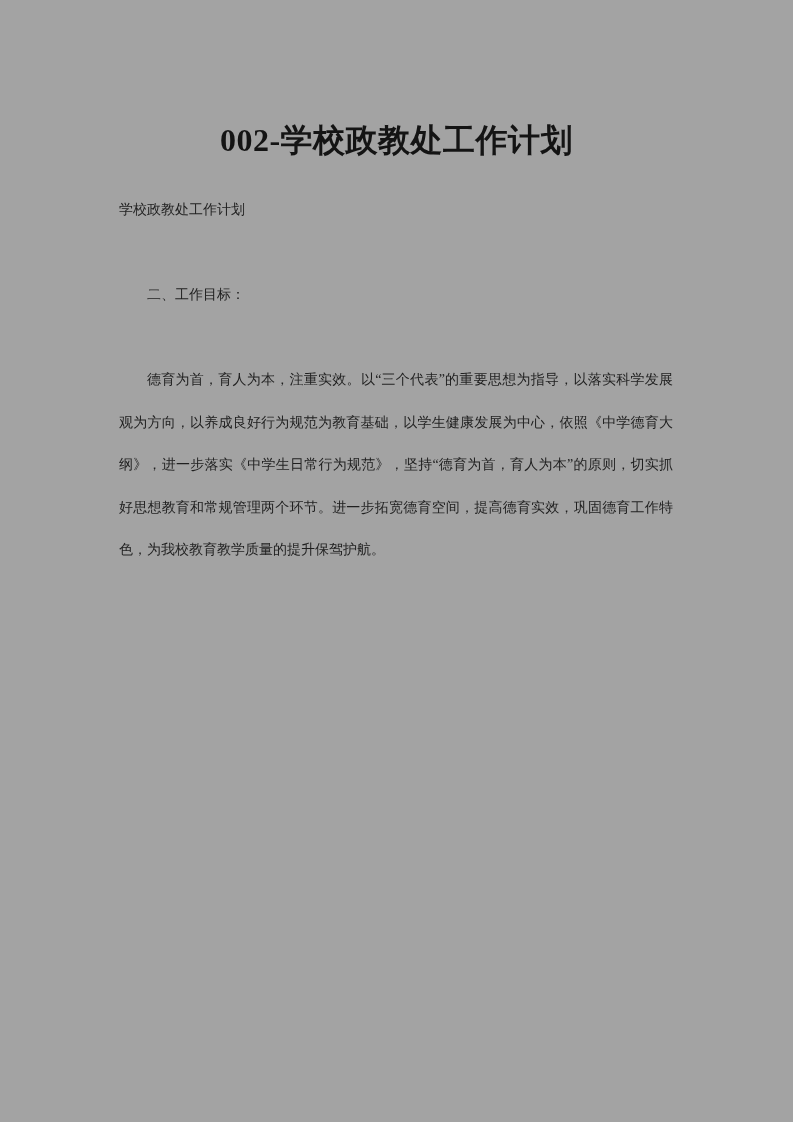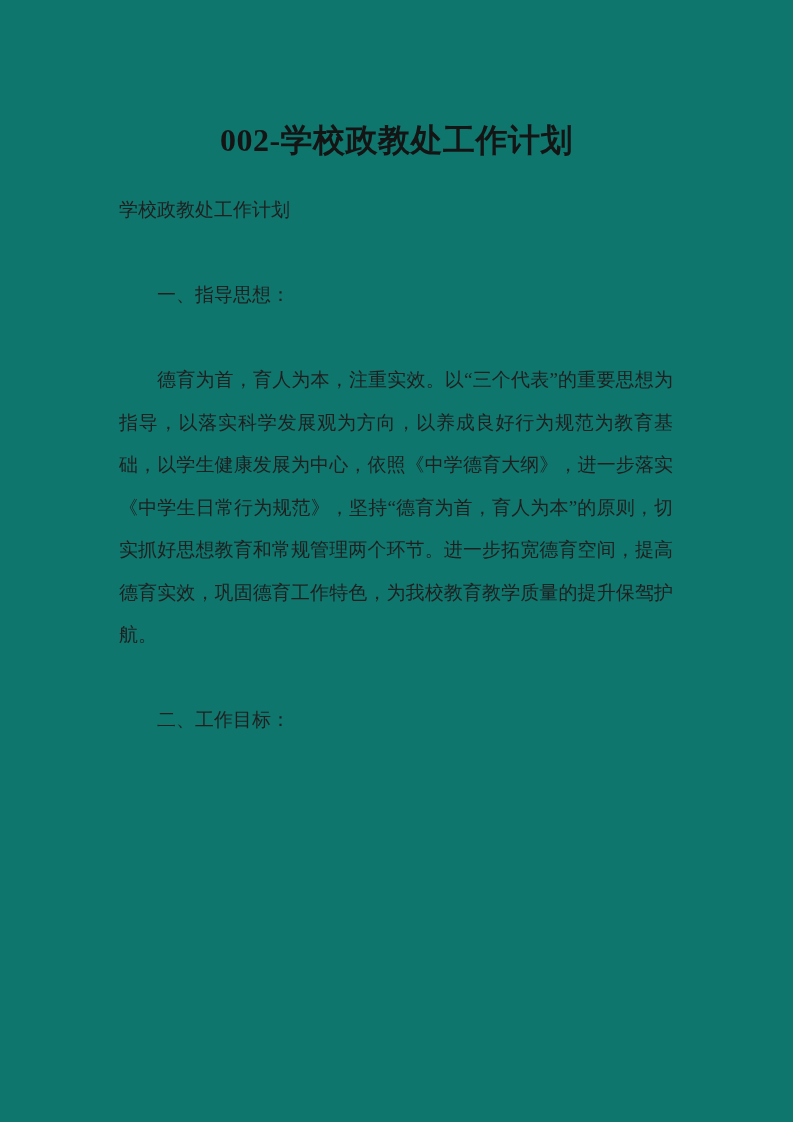--- a/index.html
+++ b/index.html
@@ -4,39 +4,39 @@
 <style>
   html, body {
     margin: 0;
     padding: 0;
     background: #ffffff;
   }
   .page {
     position: relative;
     width: 793px;
     height: 1122px;
-    background: #0f766e;
+    background: #a3a3a3;
     overflow: hidden;
     font-family: "Liberation Serif", "DejaVu Serif", serif;
     color: #1a1a1a;
   }
   .doc-title {
     margin: 115px 0 0 0;
     padding: 0;
     font-size: 32px;
     line-height: 50px;
     font-weight: 700;
     text-align: center;
     letter-spacing: 0.5px;
     color: #141414;
   }
   .content {
     margin: 24px 0 0 119px;
     width: 554px;
-    font-size: 19px;
+    font-size: 14px;
     line-height: 42.5px;
     text-align: justify;
     color: #1f1f1f;
   }
   .content p {
     margin: 0 0 42.5px 0;
     padding: 0;
   }
   .content p.indent {
     text-indent: 2em;
@@ -44,20 +44,19 @@
 </style>
 </head>
 <body>
 
 <div class="page">
   <h1 class="doc-title">002-学校政教处工作计划</h1>
 
   <div class="content">
     <p>学校政教处工作计划</p>
 
-    <p class="indent">一、指导思想：</p>
+
+    <p class="indent">二、工作目标：</p>
 
     <p class="indent">德育为首，育人为本，注重实效。以“三个代表”的重要思想为指导，以落实科学发展观为方向，以养成良好行为规范为教育基础，以学生健康发展为中心，依照《中学德育大纲》，进一步落实《中学生日常行为规范》，坚持“德育为首，育人为本”的原则，切实抓好思想教育和常规管理两个环节。进一步拓宽德育空间，提高德育实效，巩固德育工作特色，为我校教育教学质量的提升保驾护航。</p>
-
-    <p class="indent">二、工作目标：</p>
 
   </div>
 </div>
 
 </body></html>

